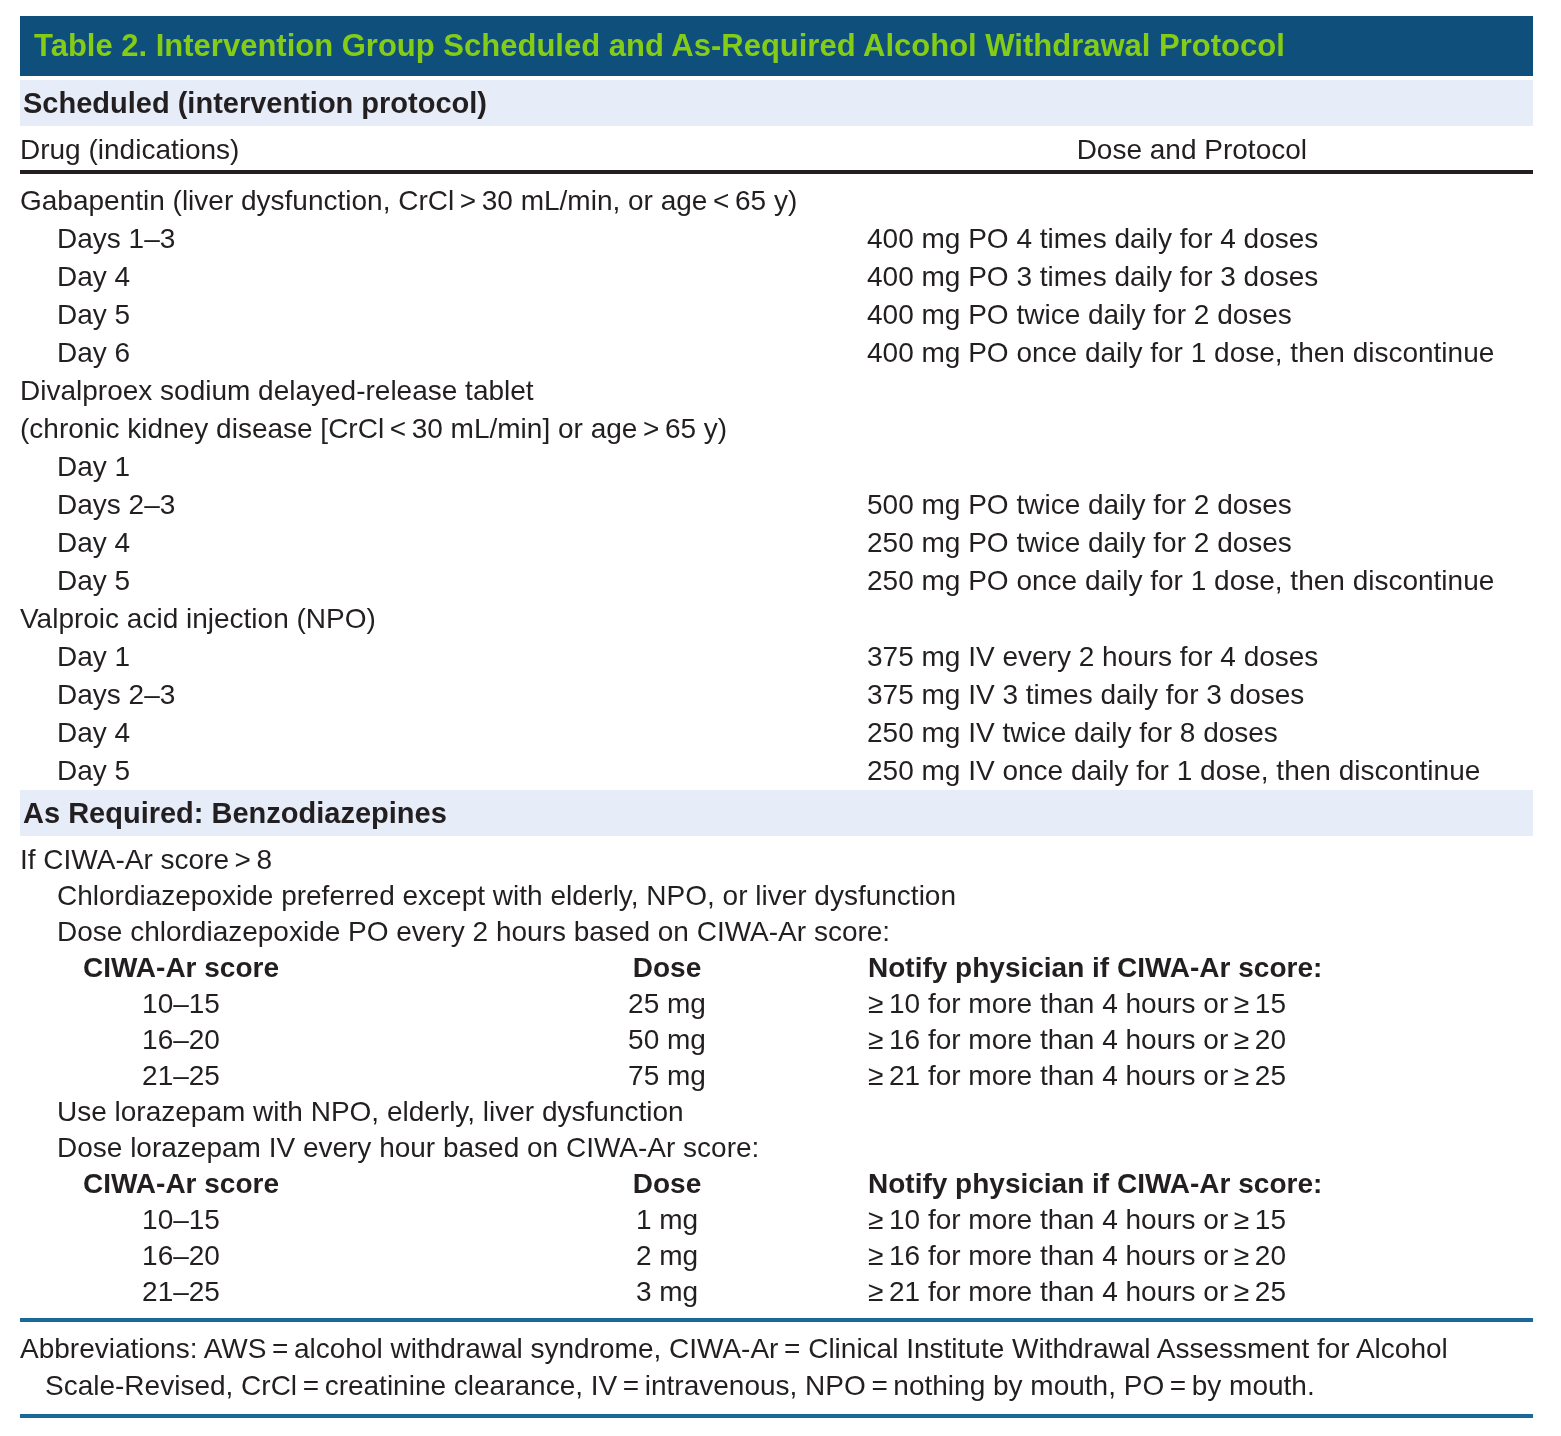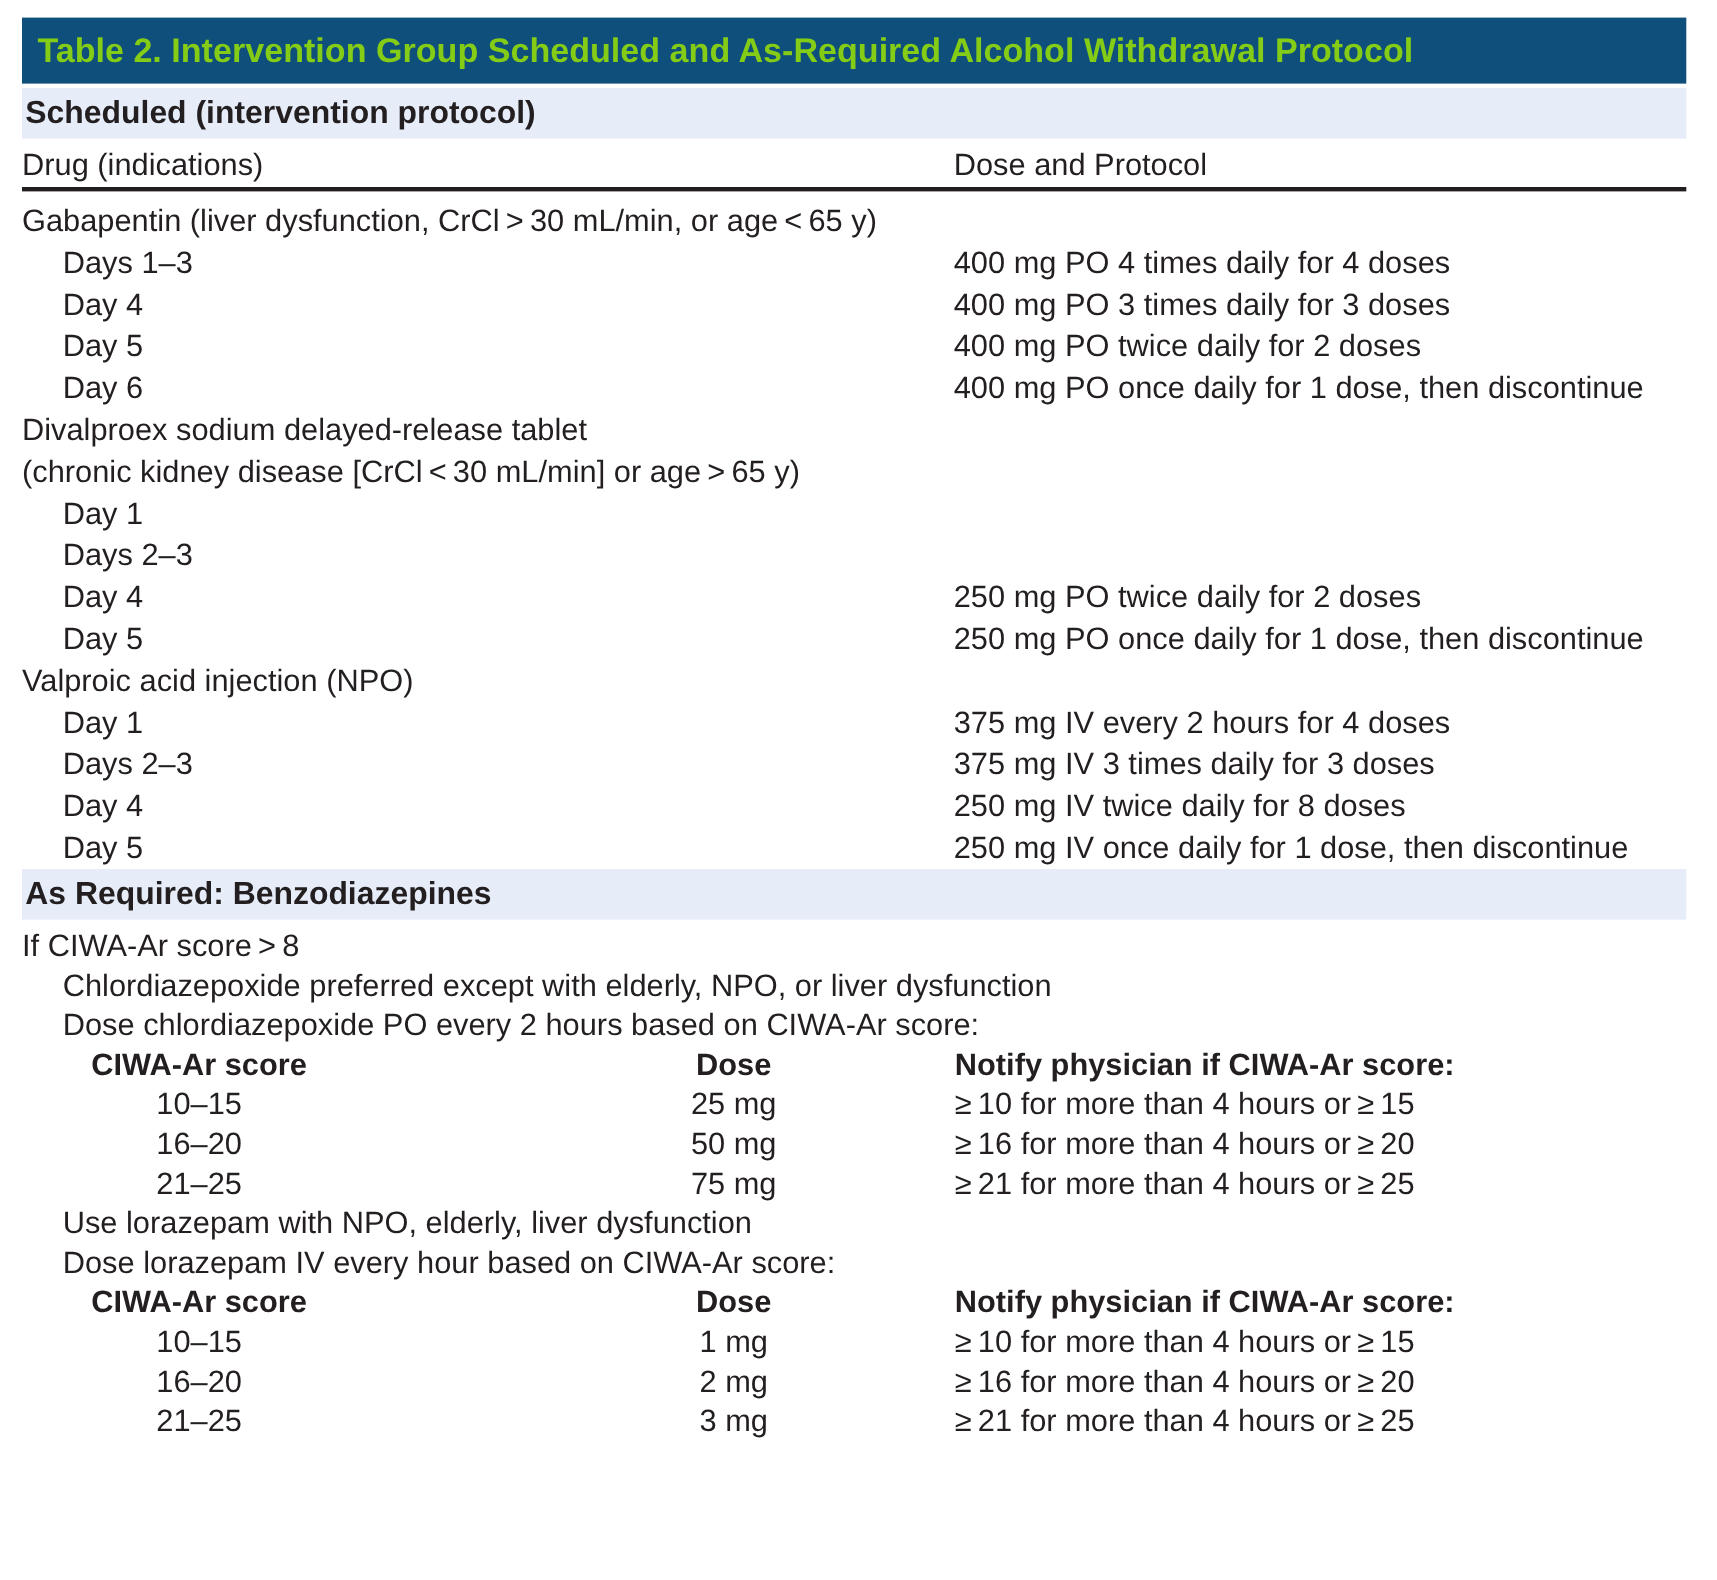--- a/index.html
+++ b/index.html
@@ -28,21 +28,21 @@
   .band.first { margin-top: 4px; }
 
   .col-headers {
     position: relative;
     height: 44px; line-height: 48px;
     font-size: 28px;
     border-bottom: 4px solid #231f20;
   }
   .col-dose-hdr {
     position: absolute; left: 847px; top: 0;
-    width: 440px; text-align: left;
+    width: 440px; text-align: right;
   }
 
   .rows { padding-top: 8px; }
   .row { display: flex; height: 38px; line-height: 38px; font-size: 28px; white-space: nowrap; }
   .row .c1 { width: 847px; flex: 0 0 847px; box-sizing: border-box; }
   .row .c1.indent { padding-left: 37px; }
   .row .c2 { flex: 1; }
   .row.drugline { display: block; }
 
   .ar-rows { padding-top: 6px; }
@@ -107,20 +107,21 @@
       <span>Divalproex sodium delayed-release tablet</span>
     </div>
     <div class="row drugline">
       <span>(chronic kidney disease [CrCl &lt; 30 mL/min] or age &gt; 65 y)</span>
     </div>
     <div class="row">
       <span class="c1 indent">Day 1</span>
     </div>
     <div class="row">
       <span class="c1 indent">Days 2–3</span>
+      <span class="c2">500 mg PO twice daily for 2 doses</span>
     </div>
     <div class="row">
       <span class="c1 indent">Day 4</span>
       <span class="c2">250 mg PO twice daily for 2 doses</span>
     </div>
     <div class="row">
       <span class="c1 indent">Day 5</span>
       <span class="c2">250 mg PO once daily for 1 dose, then discontinue</span>
     </div>
 
@@ -195,14 +196,17 @@
       <span class="s3">≥ 16 for more than 4 hours or ≥ 20</span>
     </div>
     <div class="subrow">
       <span class="s1">21–25</span>
       <span class="s2">3 mg</span>
       <span class="s3">≥ 21 for more than 4 hours or ≥ 25</span>
     </div>
 
   </div>
 
+  <div class="footer">
+    <p>Abbreviations: AWS = alcohol withdrawal syndrome, CIWA-Ar =  Clinical Institute Withdrawal Assessment for Alcohol Scale-Revised, CrCl = creatinine clearance, IV = intravenous, NPO = nothing by mouth, PO = by mouth.</p>
+  </div>
 
 </div>
 
 </body></html>

